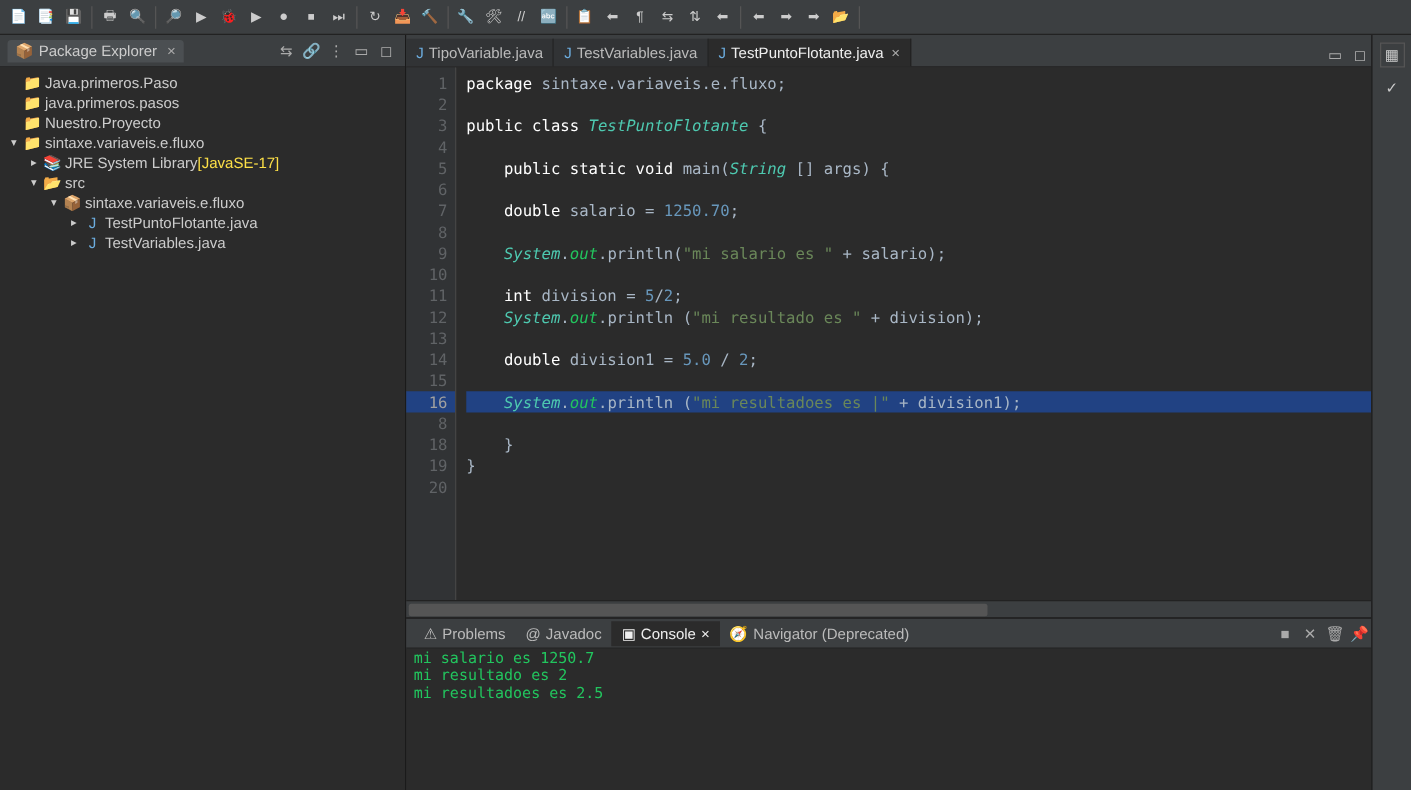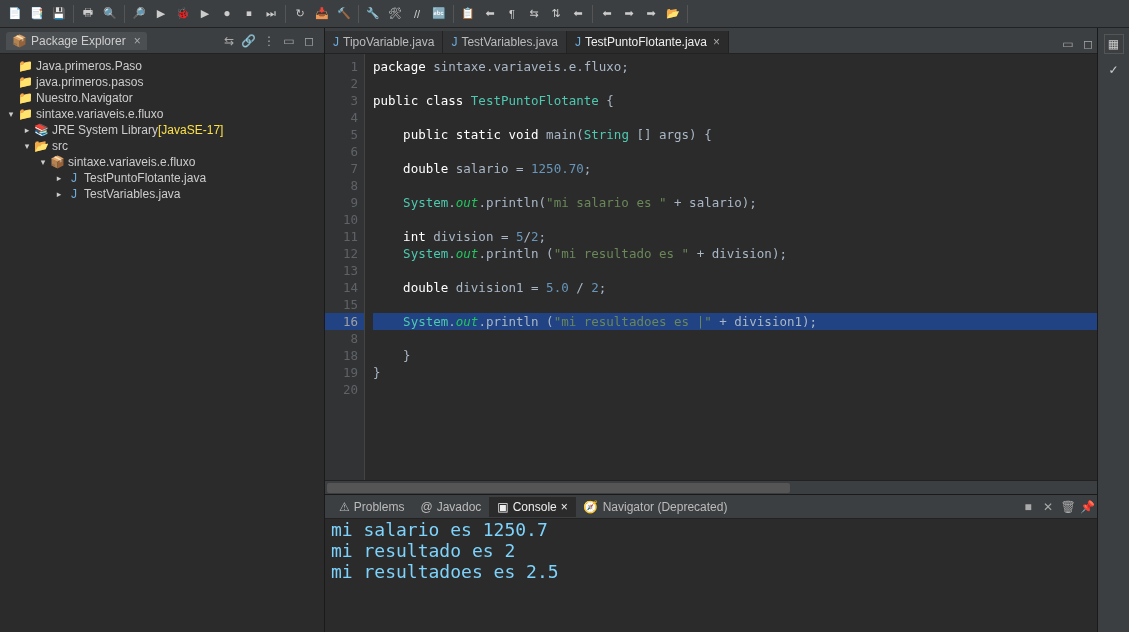--- a/index.html
+++ b/index.html
@@ -135,21 +135,21 @@
   font-family: Consolas, monospace;
   font-size:12.5px;
   line-height:17px;
   white-space: pre;
   color:#000;
   overflow-x:auto;
 }
 .code .line { display:block; height:17px; }
 .code .line.hl { background:#214283; }
 .kw { color:#ffffff; }
-.cls { color:#4ec9b0; }
+.cls { color:#4ec9b0;font-style:italic; }
 .mth { color:#a9b7c6; }
 .str { color:#6a8759; }
 .num { color:#6897bb; }
 .id  { color:#a9b7c6; }
 .fld { color:#22c55e; font-style:italic; }
 .scrollbar-h {
   height:14px;
   background:#3c3f41;
   border-top:1px solid #222;
   display:flex;
@@ -197,22 +197,22 @@
   padding:3px 6px;
   color:#aaa;
   font-size:11px;
   white-space:nowrap;
   overflow:hidden;
 }
 .console-out {
   flex:1;
   padding:0 6px;
   font-family: Consolas, monospace;
-  font-size:18px;
-  color:#7dd3fc;
+  font-size:12px;
+  color:#22c55e;
   white-space:pre;
 }
 .java-icon { color:#6caddf; }
 .pkg-icon  { color:#aaa; }
 </style>
 </head>
 <body>
 
 <div class="toolbar" id="toolbar">
     <span class="toolbar-icon">📄</span>
@@ -275,21 +275,21 @@
           <span>Java.primeros.Paso</span>
         </div>
         <div class="tree-item" style="padding-left: 4px;">
           <span class="twisty"></span>
           <span class="tree-icon pkg-icon">📁</span>
           <span>java.primeros.pasos</span>
         </div>
         <div class="tree-item" style="padding-left: 4px;">
           <span class="twisty"></span>
           <span class="tree-icon pkg-icon">📁</span>
-          <span>Nuestro.Navigator</span>
+          <span>Nuestro.Proyecto</span>
         </div>
         <div class="tree-item" style="padding-left: 4px;">
           <span class="twisty">▾</span>
           <span class="tree-icon pkg-icon">📁</span>
           <span>sintaxe.variaveis.e.fluxo</span>
         </div>
         <div class="tree-item" style="padding-left: 20px;">
           <span class="twisty">▸</span>
           <span class="tree-icon pkg-icon">📚</span>
           <span>JRE System Library</span>

